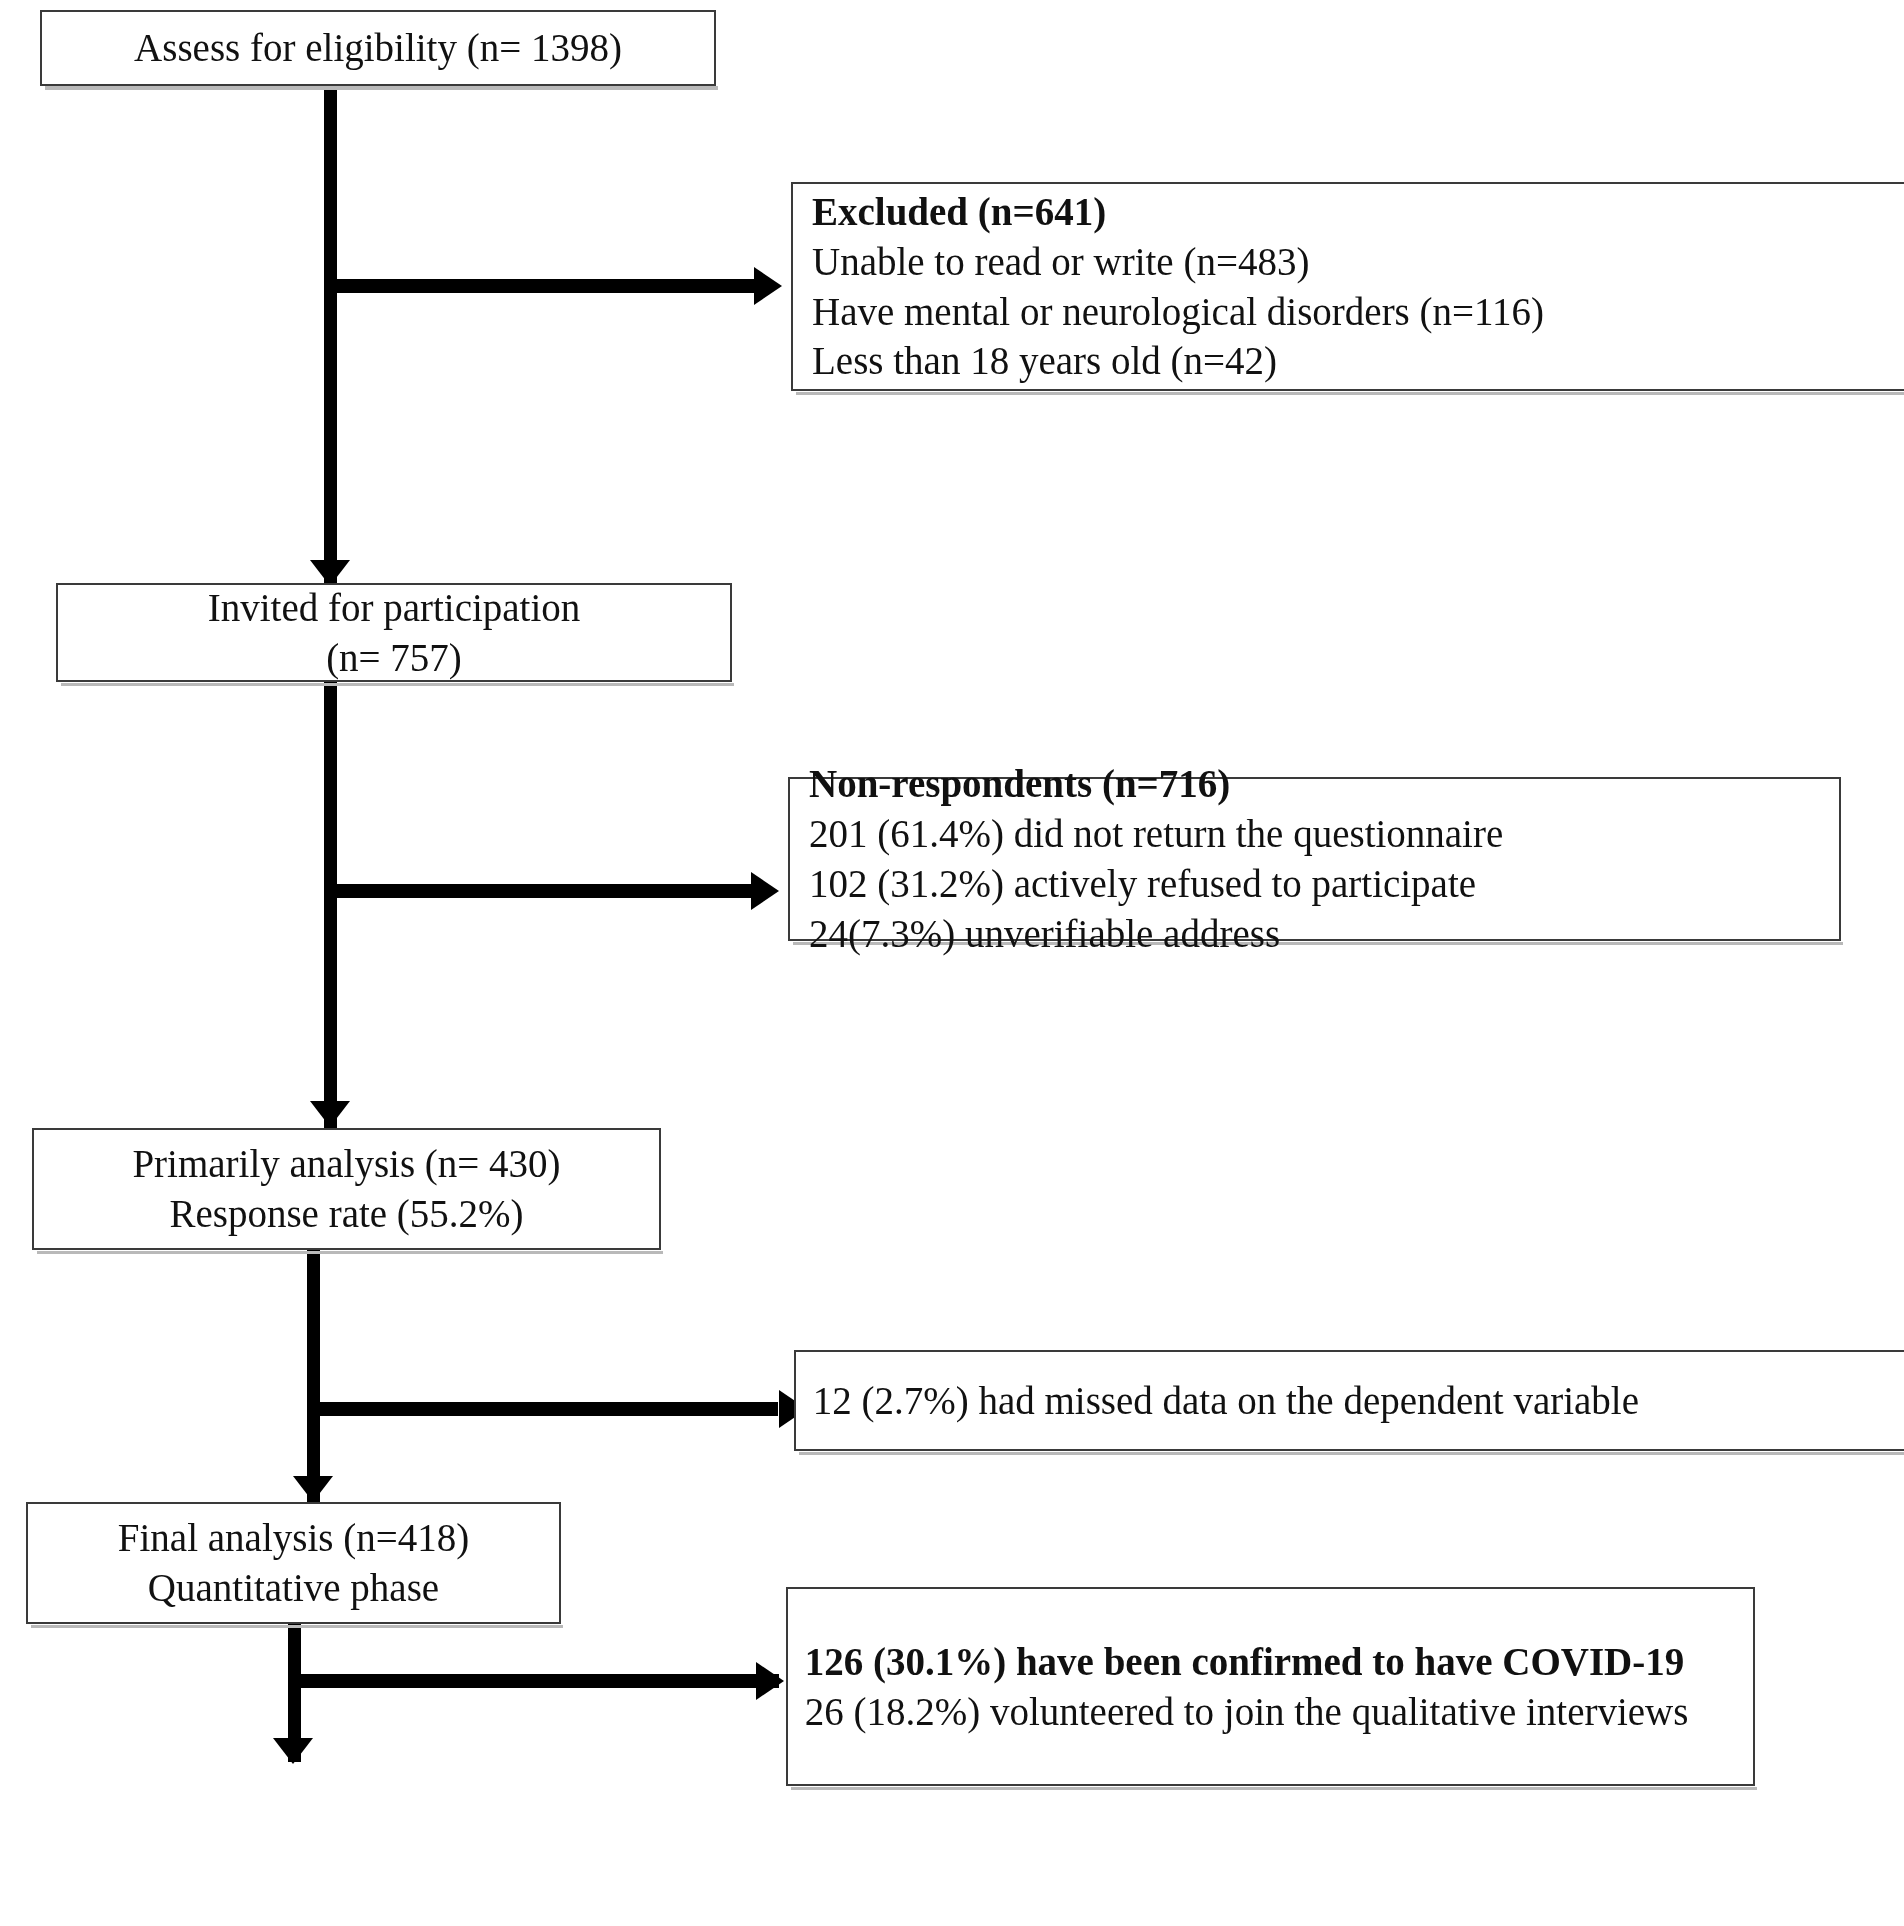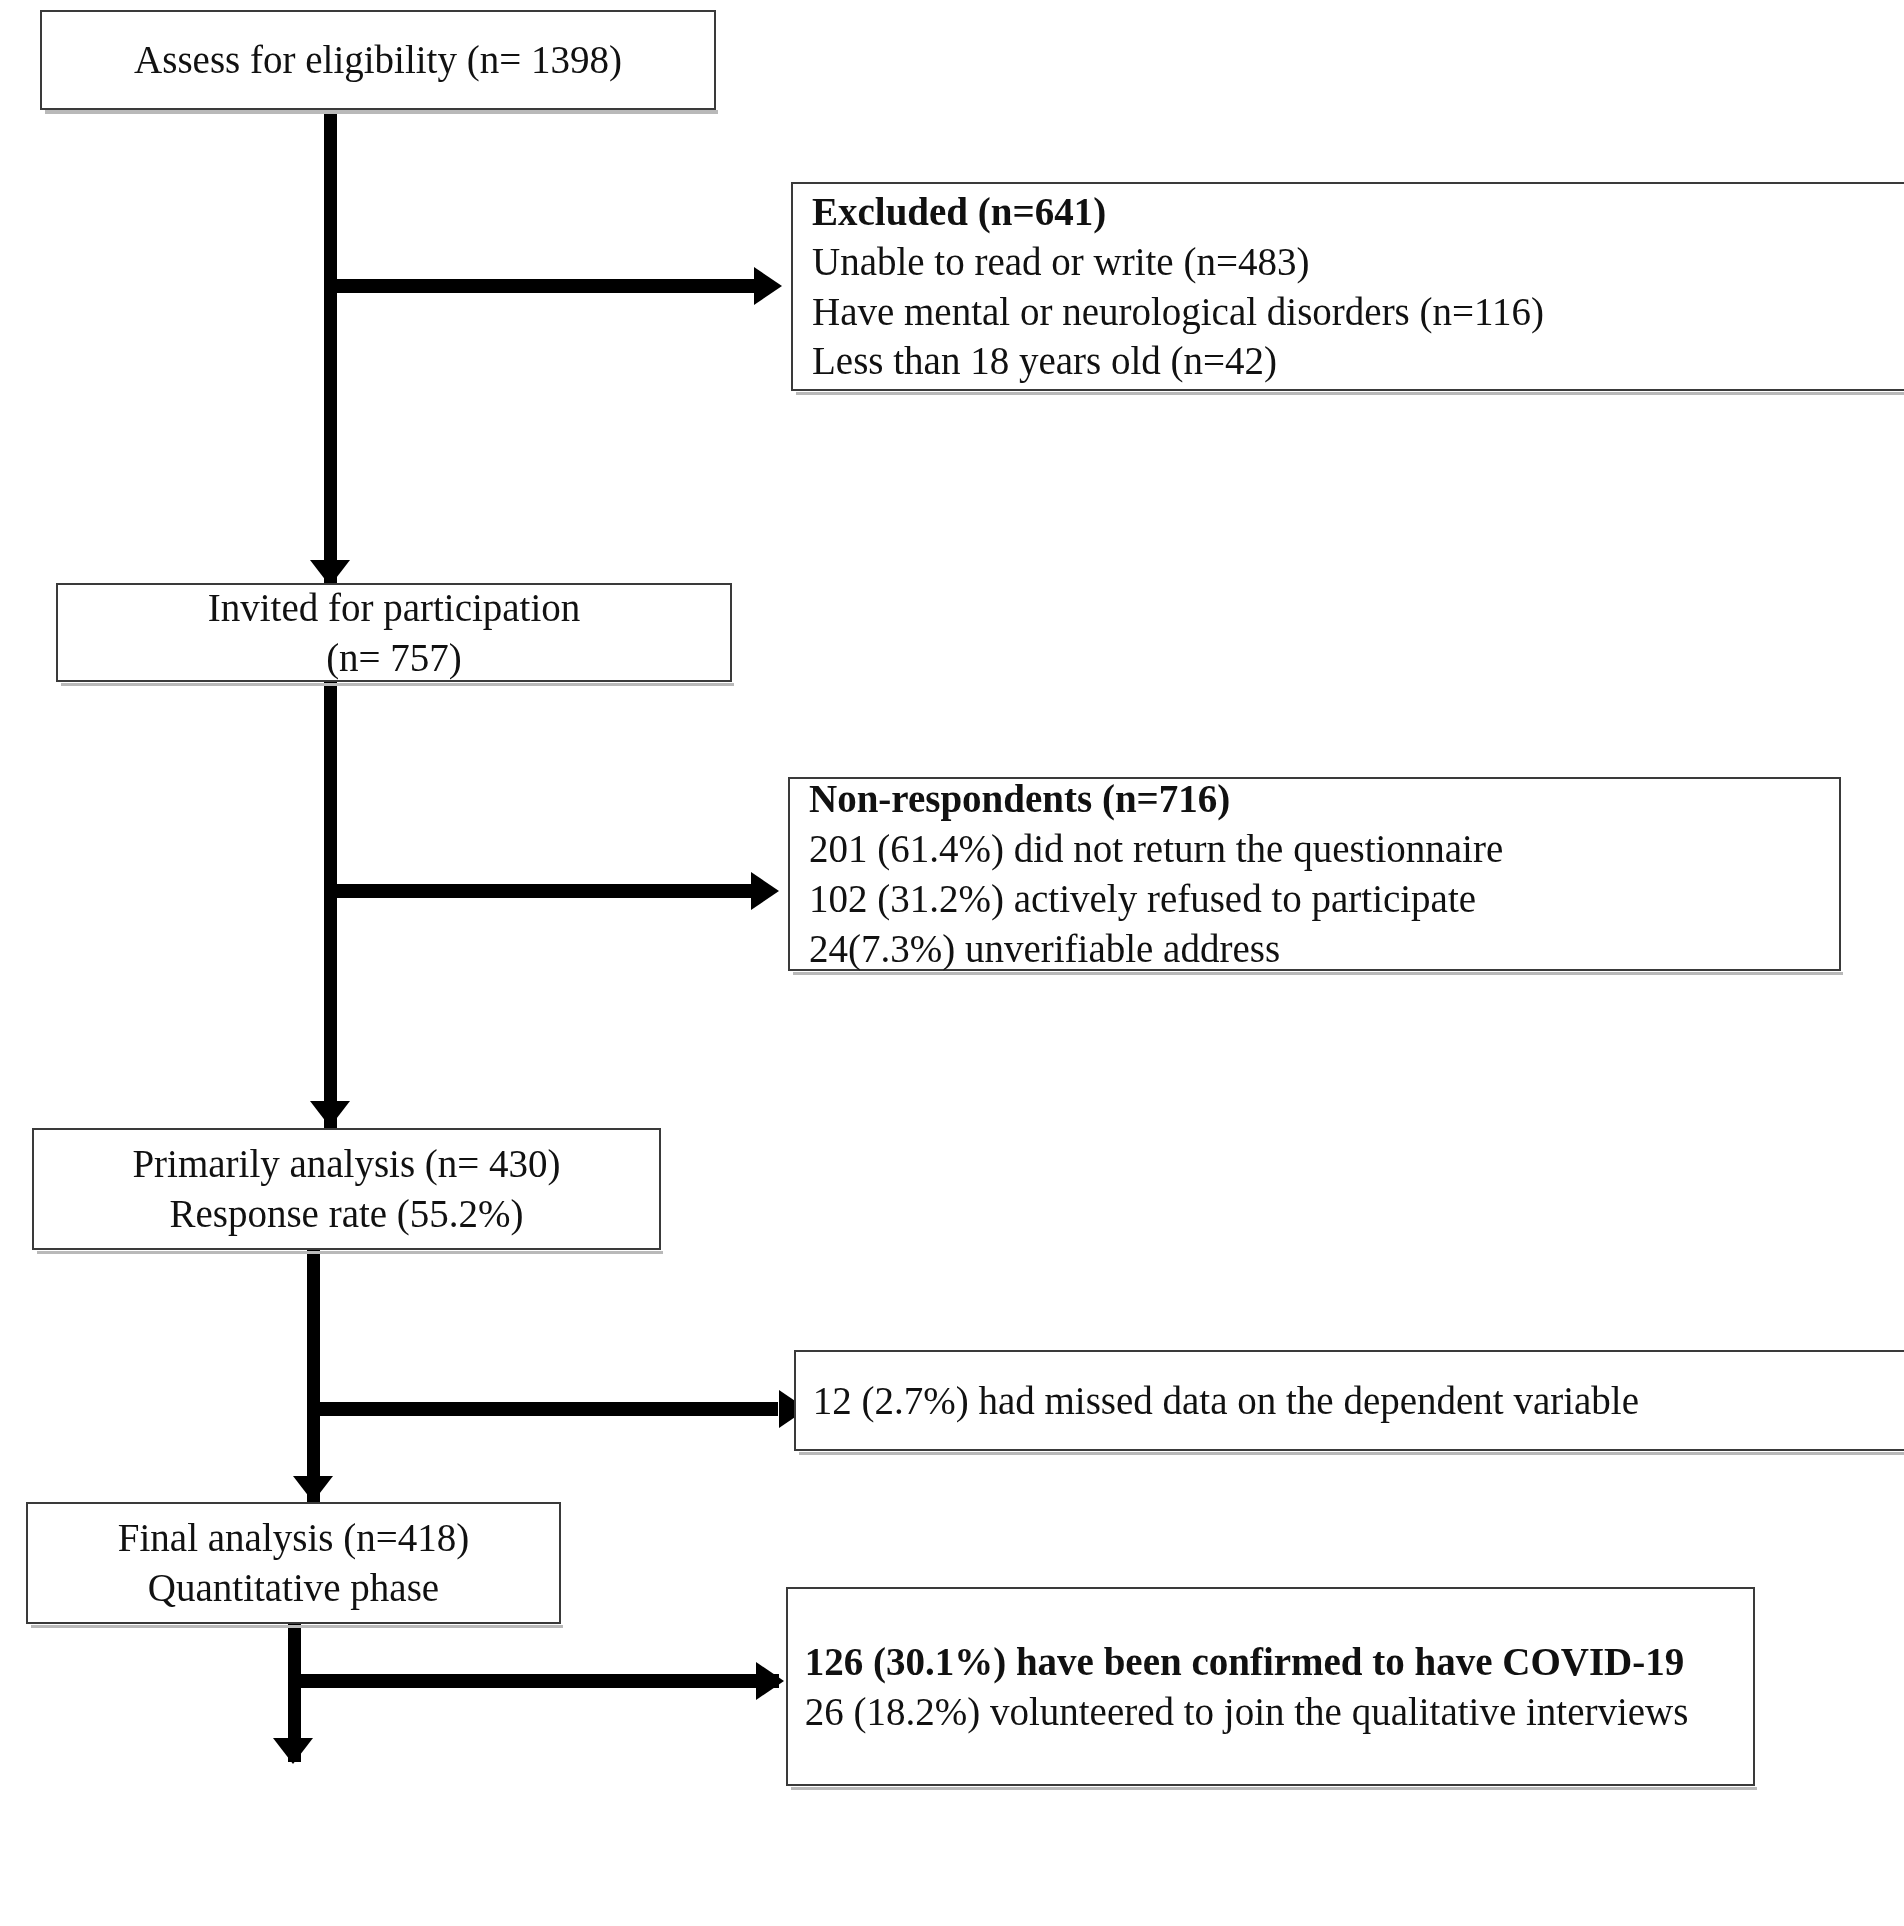--- a/index.html
+++ b/index.html
@@ -77,21 +77,21 @@
     border-bottom: 19px solid transparent;
     border-left: 28px solid #000000;
     z-index: 2;
   }
 </style>
 </head>
 <body>
 
 <div id="canvas">
 
-  <div class="node center" style="left:40px; top:9.6px; width:676px; height:100px; padding:0 15.4px;">
+  <div class="node center" style="left:40px; top:9.6px; width:676px; height:76px; padding:0 15.4px;">
     <div class="line">Assess for eligibility (n= 1398)</div>
   </div>
 
   <div class="vline" style="left:324px; top:89px; height:501px;"></div>
   <div class="arrow-down" style="left:310px; top:560px;"></div>
 
   <div class="hline" style="left:331px; top:279px; width:424px;"></div>
   <div class="arrow-right" style="left:754px; top:267px;"></div>
 
   <div class="node left" style="left:791px; top:182px; width:1224px; height:209px; padding:13px 19px;">
@@ -105,21 +105,21 @@
     <div class="line">Invited for participation</div>
     <div class="line">(n= 757)</div>
   </div>
 
   <div class="vline" style="left:324px; top:682px; height:449px;"></div>
   <div class="arrow-down" style="left:310px; top:1101px;"></div>
 
   <div class="hline" style="left:331px; top:884px; width:420px;"></div>
   <div class="arrow-right" style="left:751px; top:872px;"></div>
 
-  <div class="node left" style="left:788px; top:777px; width:1053px; height:194px; padding:16.7px 19px;">
+  <div class="node left" style="left:788px; top:777px; width:1053px; height:164px; padding:16.7px 19px;">
     <div class="line bold">Non-respondents (n=716)</div>
     <div class="line">201 (61.4%) did not return the questionnaire</div>
     <div class="line">102 (31.2%) actively refused to participate</div>
     <div class="line">24(7.3%) unverifiable address</div>
   </div>
 
   <div class="node center" style="left:32px; top:1128px; width:629px; height:122px; padding:0 15.4px;">
     <div class="line">Primarily analysis (n= 430)</div>
     <div class="line">Response rate (55.2%)</div>
   </div>

